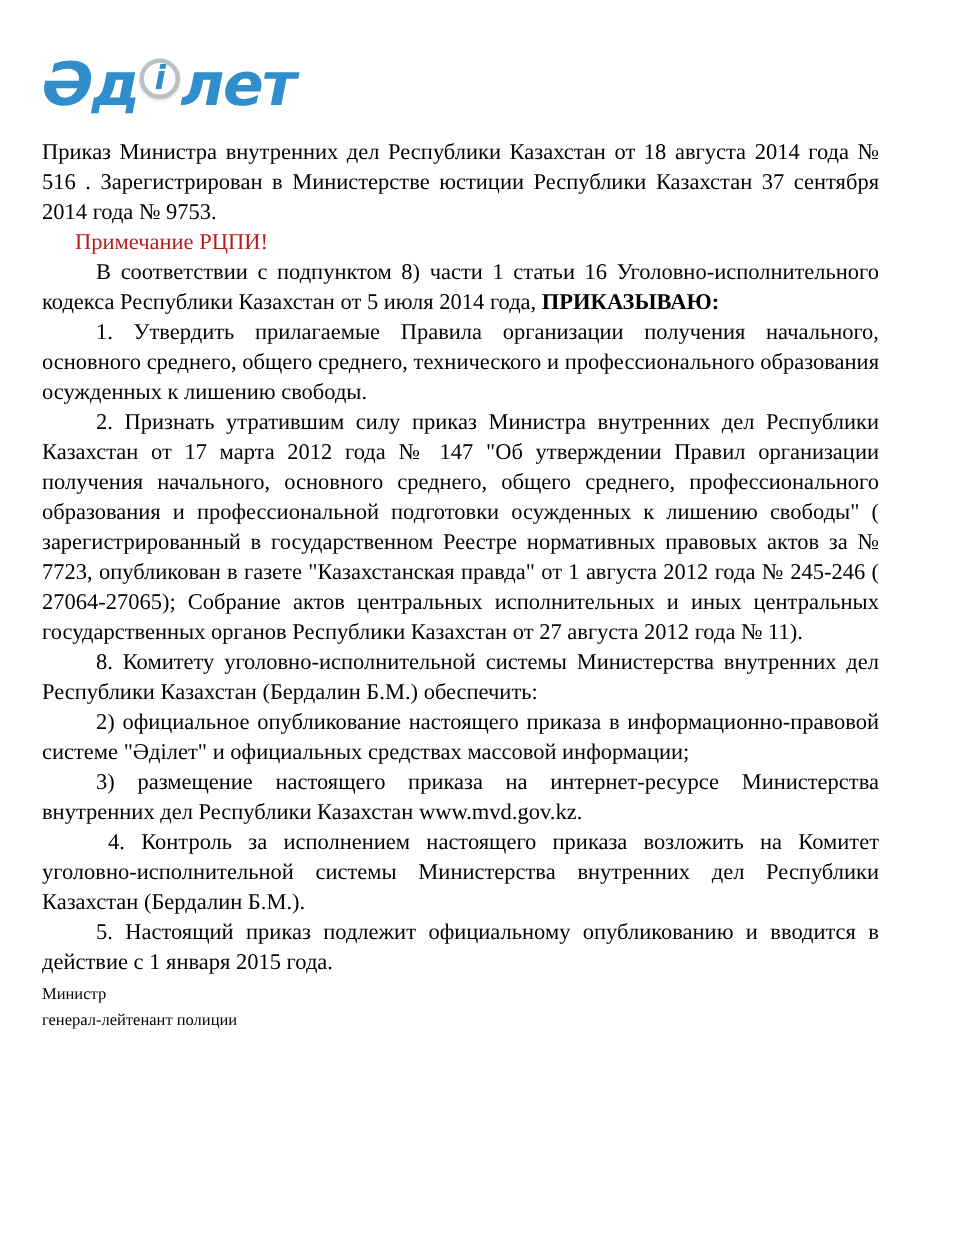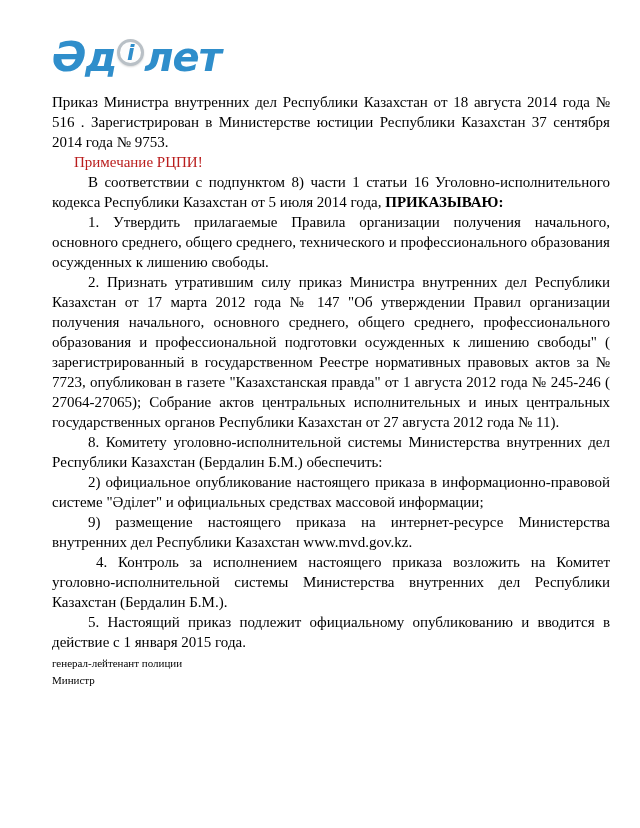--- a/index.html
+++ b/index.html
@@ -11,21 +11,21 @@
     width: 640px;
     height: 828px;
     font-family: "Liberation Serif", serif;
     color: #000000;
     overflow: hidden;
   }
   .page {
     box-sizing: border-box;
     width: 544px;
     height: 828px;
-    padding: 34px 42px 0 52px;
+    padding: 34px 42px 0 28px;
   }
   
   .logo {
     height: 50px;
     line-height: 46px;
     margin-bottom: 8px;
     font-family: "DejaVu Sans", sans-serif;
     font-style: italic;
     font-weight: bold;
     font-size: 40px;
@@ -96,23 +96,23 @@
 
     <p class="note red">Примечание РЦПИ!</p>
 
 
     <p class="ind"><span>В соответствии с подпунктом 8) части 1 статьи 16 Уголовно-исполнительного кодекса Республики Казахстан от 5 июля 2014 года, </span><span class="b">ПРИКАЗЫВАЮ:</span></p>
 
     <p class="ind">1. Утвердить прилагаемые Правила организации получения начального, основного среднего, общего среднего, технического и профессионального образования осужденных к лишению свободы.</p>
     <p class="ind">2. Признать утратившим силу приказ Министра внутренних дел Республики Казахстан от 17 марта 2012 года № 147 "Об утверждении Правил организации получения начального, основного среднего, общего среднего, профессионального образования и профессиональной подготовки осужденных к лишению свободы" ( зарегистрированный в государственном Реестре нормативных правовых актов за № 7723, опубликован в газете "Казахстанская правда" от 1 августа 2012 года № 245-246 ( 27064-27065); Собрание актов центральных исполнительных и иных центральных государственных органов Республики Казахстан от 27 августа 2012 года № 11).</p>
     <p class="ind">8. Комитету уголовно-исполнительной системы Министерства внутренних дел Республики Казахстан (Бердалин Б.М.) обеспечить:</p>
     <p class="ind">2) официальное опубликование настоящего приказа в информационно-правовой системе "Әділет" и официальных средствах массовой информации;</p>
-    <p class="ind">9) размещение настоящего приказа на интернет-ресурсе Министерства внутренних дел Республики Казахстан www.mvd.gov.kz.</p>
+    <p class="ind">3) размещение настоящего приказа на интернет-ресурсе Министерства внутренних дел Республики Казахстан www.mvd.gov.kz.</p>
     <p class="ind-lg">4. Контроль за исполнением настоящего приказа возложить на Комитет уголовно-исполнительной системы Министерства внутренних дел Республики Казахстан (Бердалин Б.М.).</p>
     <p class="ind">5. Настоящий приказ подлежит официальному опубликованию и вводится в действие с 1 января 2015 года.</p>
 
     <div class="sig">
+      <p>Министр</p>
       <p>генерал-лейтенант полиции</p>
-      <p>Министр</p>
     </div>
 
   </div>
 </div>
 
 </body></html>

